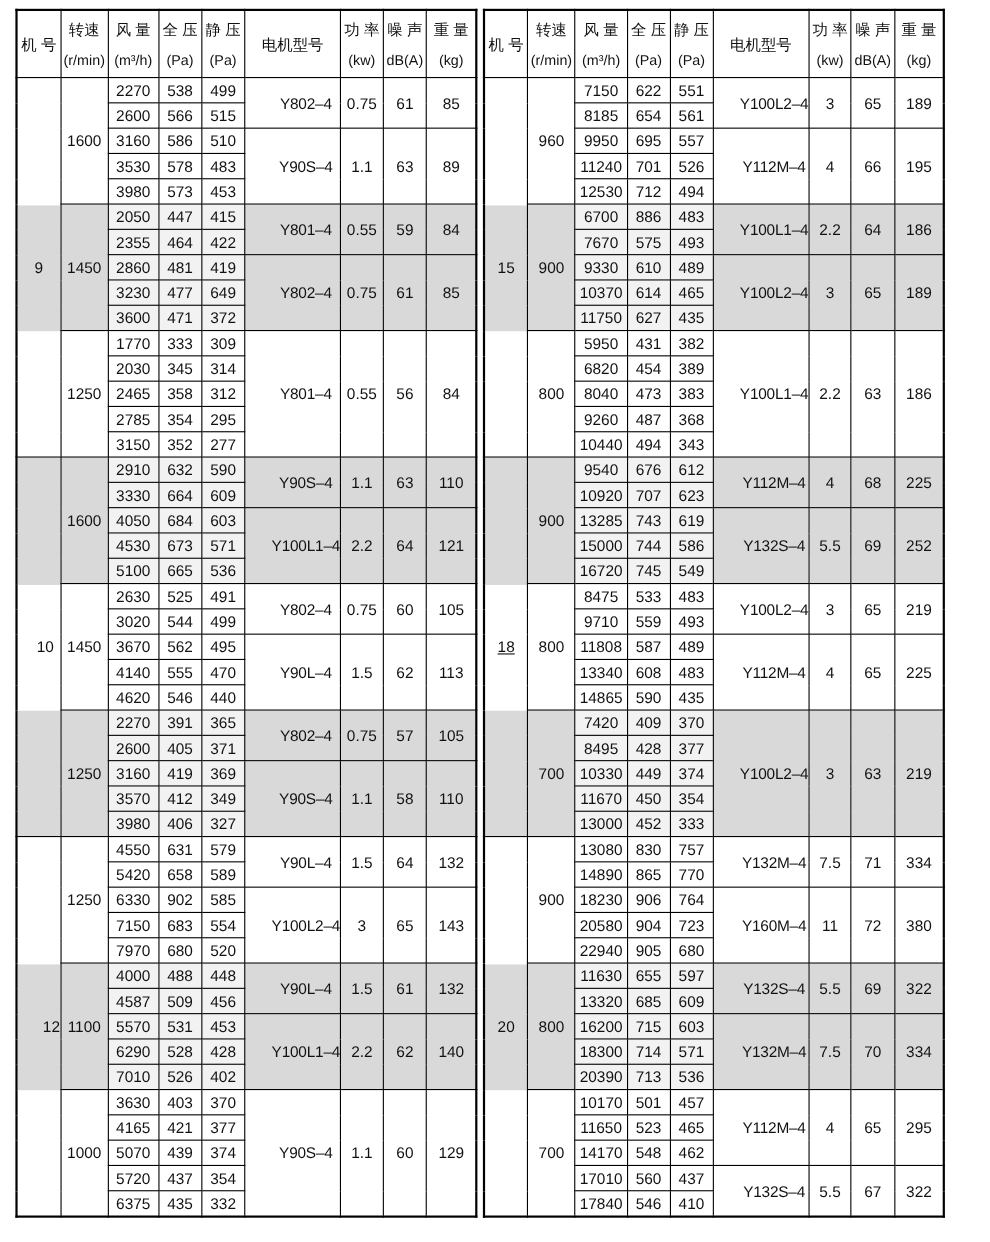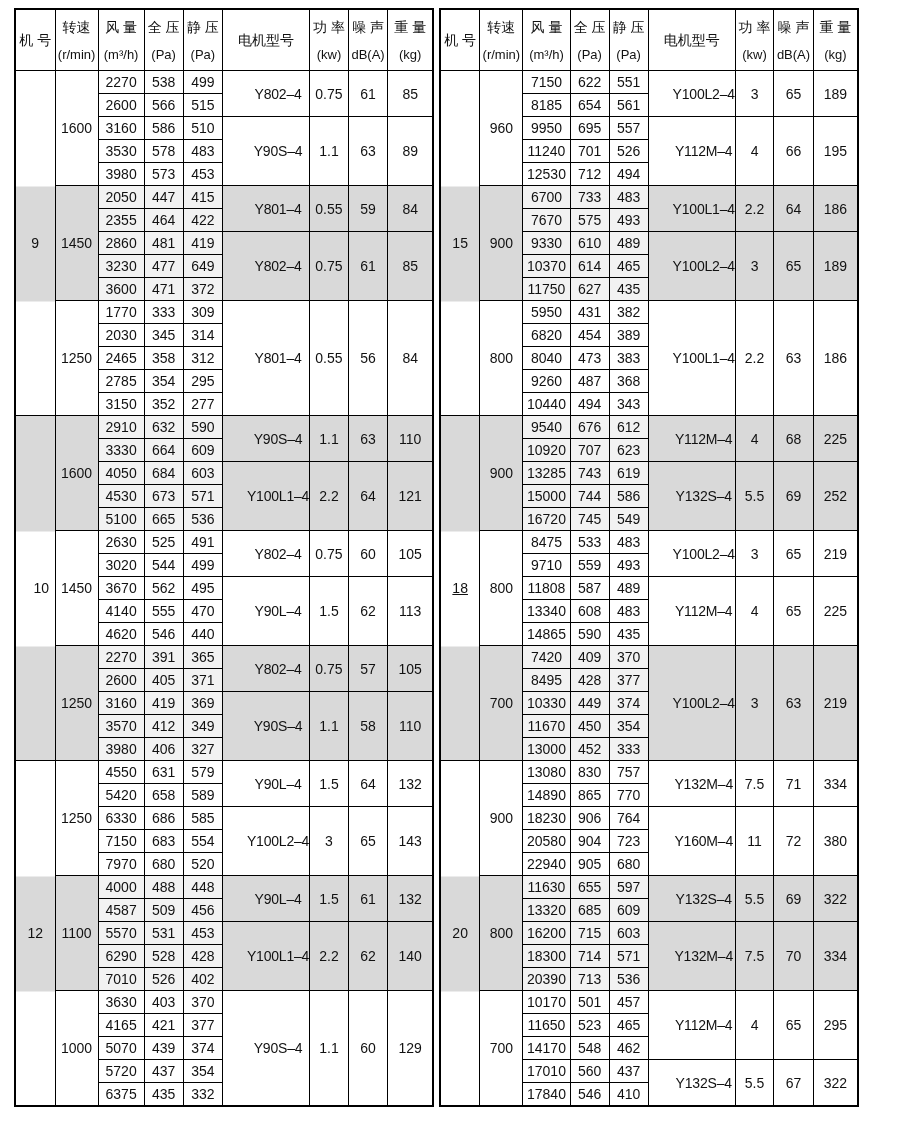--- a/index.html
+++ b/index.html
@@ -286,38 +286,38 @@
           <td class="num-cell">3570</td>
           <td class="num-cell">412</td>
           <td class="num-cell">349</td>
         </tr>
         <tr class="shaded">
           <td class="num-cell">3980</td>
           <td class="num-cell">406</td>
           <td class="num-cell">327</td>
         </tr>
         <tr class="plain">
-          <td class="machine-cell" rowspan="15" style="background: linear-gradient(rgb(255, 255, 255) 0px, rgb(255, 255, 255) 115px, rgb(217, 217, 217) 115px, rgb(217, 217, 217) 230px, rgb(255, 255, 255) 230px, rgb(255, 255, 255) 345px);">12</td>
+          <td class="machine-cell" rowspan="15" style="background: linear-gradient(rgb(255, 255, 255) 0px, rgb(255, 255, 255) 115px, rgb(217, 217, 217) 115px, rgb(217, 217, 217) 230px, rgb(255, 255, 255) 230px, rgb(255, 255, 255) 345px); text-align: right;">12</td>
           <td rowspan="5">1250</td>
           <td class="num-cell">4550</td>
           <td class="num-cell">631</td>
           <td class="num-cell">579</td>
           <td class="motor-cell" rowspan="2">Y90L–4</td>
           <td rowspan="2">1.5</td>
           <td rowspan="2">64</td>
           <td rowspan="2">132</td>
         </tr>
         <tr class="plain">
           <td class="num-cell">5420</td>
           <td class="num-cell">658</td>
           <td class="num-cell">589</td>
         </tr>
         <tr class="plain">
           <td class="num-cell">6330</td>
-          <td class="num-cell">686</td>
+          <td class="num-cell">902</td>
           <td class="num-cell">585</td>
           <td class="motor-cell" rowspan="3">Y100L2–4</td>
           <td rowspan="3">3</td>
           <td rowspan="3">65</td>
           <td rowspan="3">143</td>
         </tr>
         <tr class="plain">
           <td class="num-cell">7150</td>
           <td class="num-cell">683</td>
           <td class="num-cell">554</td>
@@ -475,21 +475,21 @@
           <td class="num-cell">526</td>
         </tr>
         <tr class="plain">
           <td class="num-cell">12530</td>
           <td class="num-cell">712</td>
           <td class="num-cell">494</td>
         </tr>
         <tr class="shaded">
           <td rowspan="5">900</td>
           <td class="num-cell">6700</td>
-          <td class="num-cell">733</td>
+          <td class="num-cell">886</td>
           <td class="num-cell">483</td>
           <td class="motor-cell" rowspan="2">Y100L1–4</td>
           <td rowspan="2">2.2</td>
           <td rowspan="2">64</td>
           <td rowspan="2">186</td>
         </tr>
         <tr class="shaded">
           <td class="num-cell">7670</td>
           <td class="num-cell">575</td>
           <td class="num-cell">493</td>

